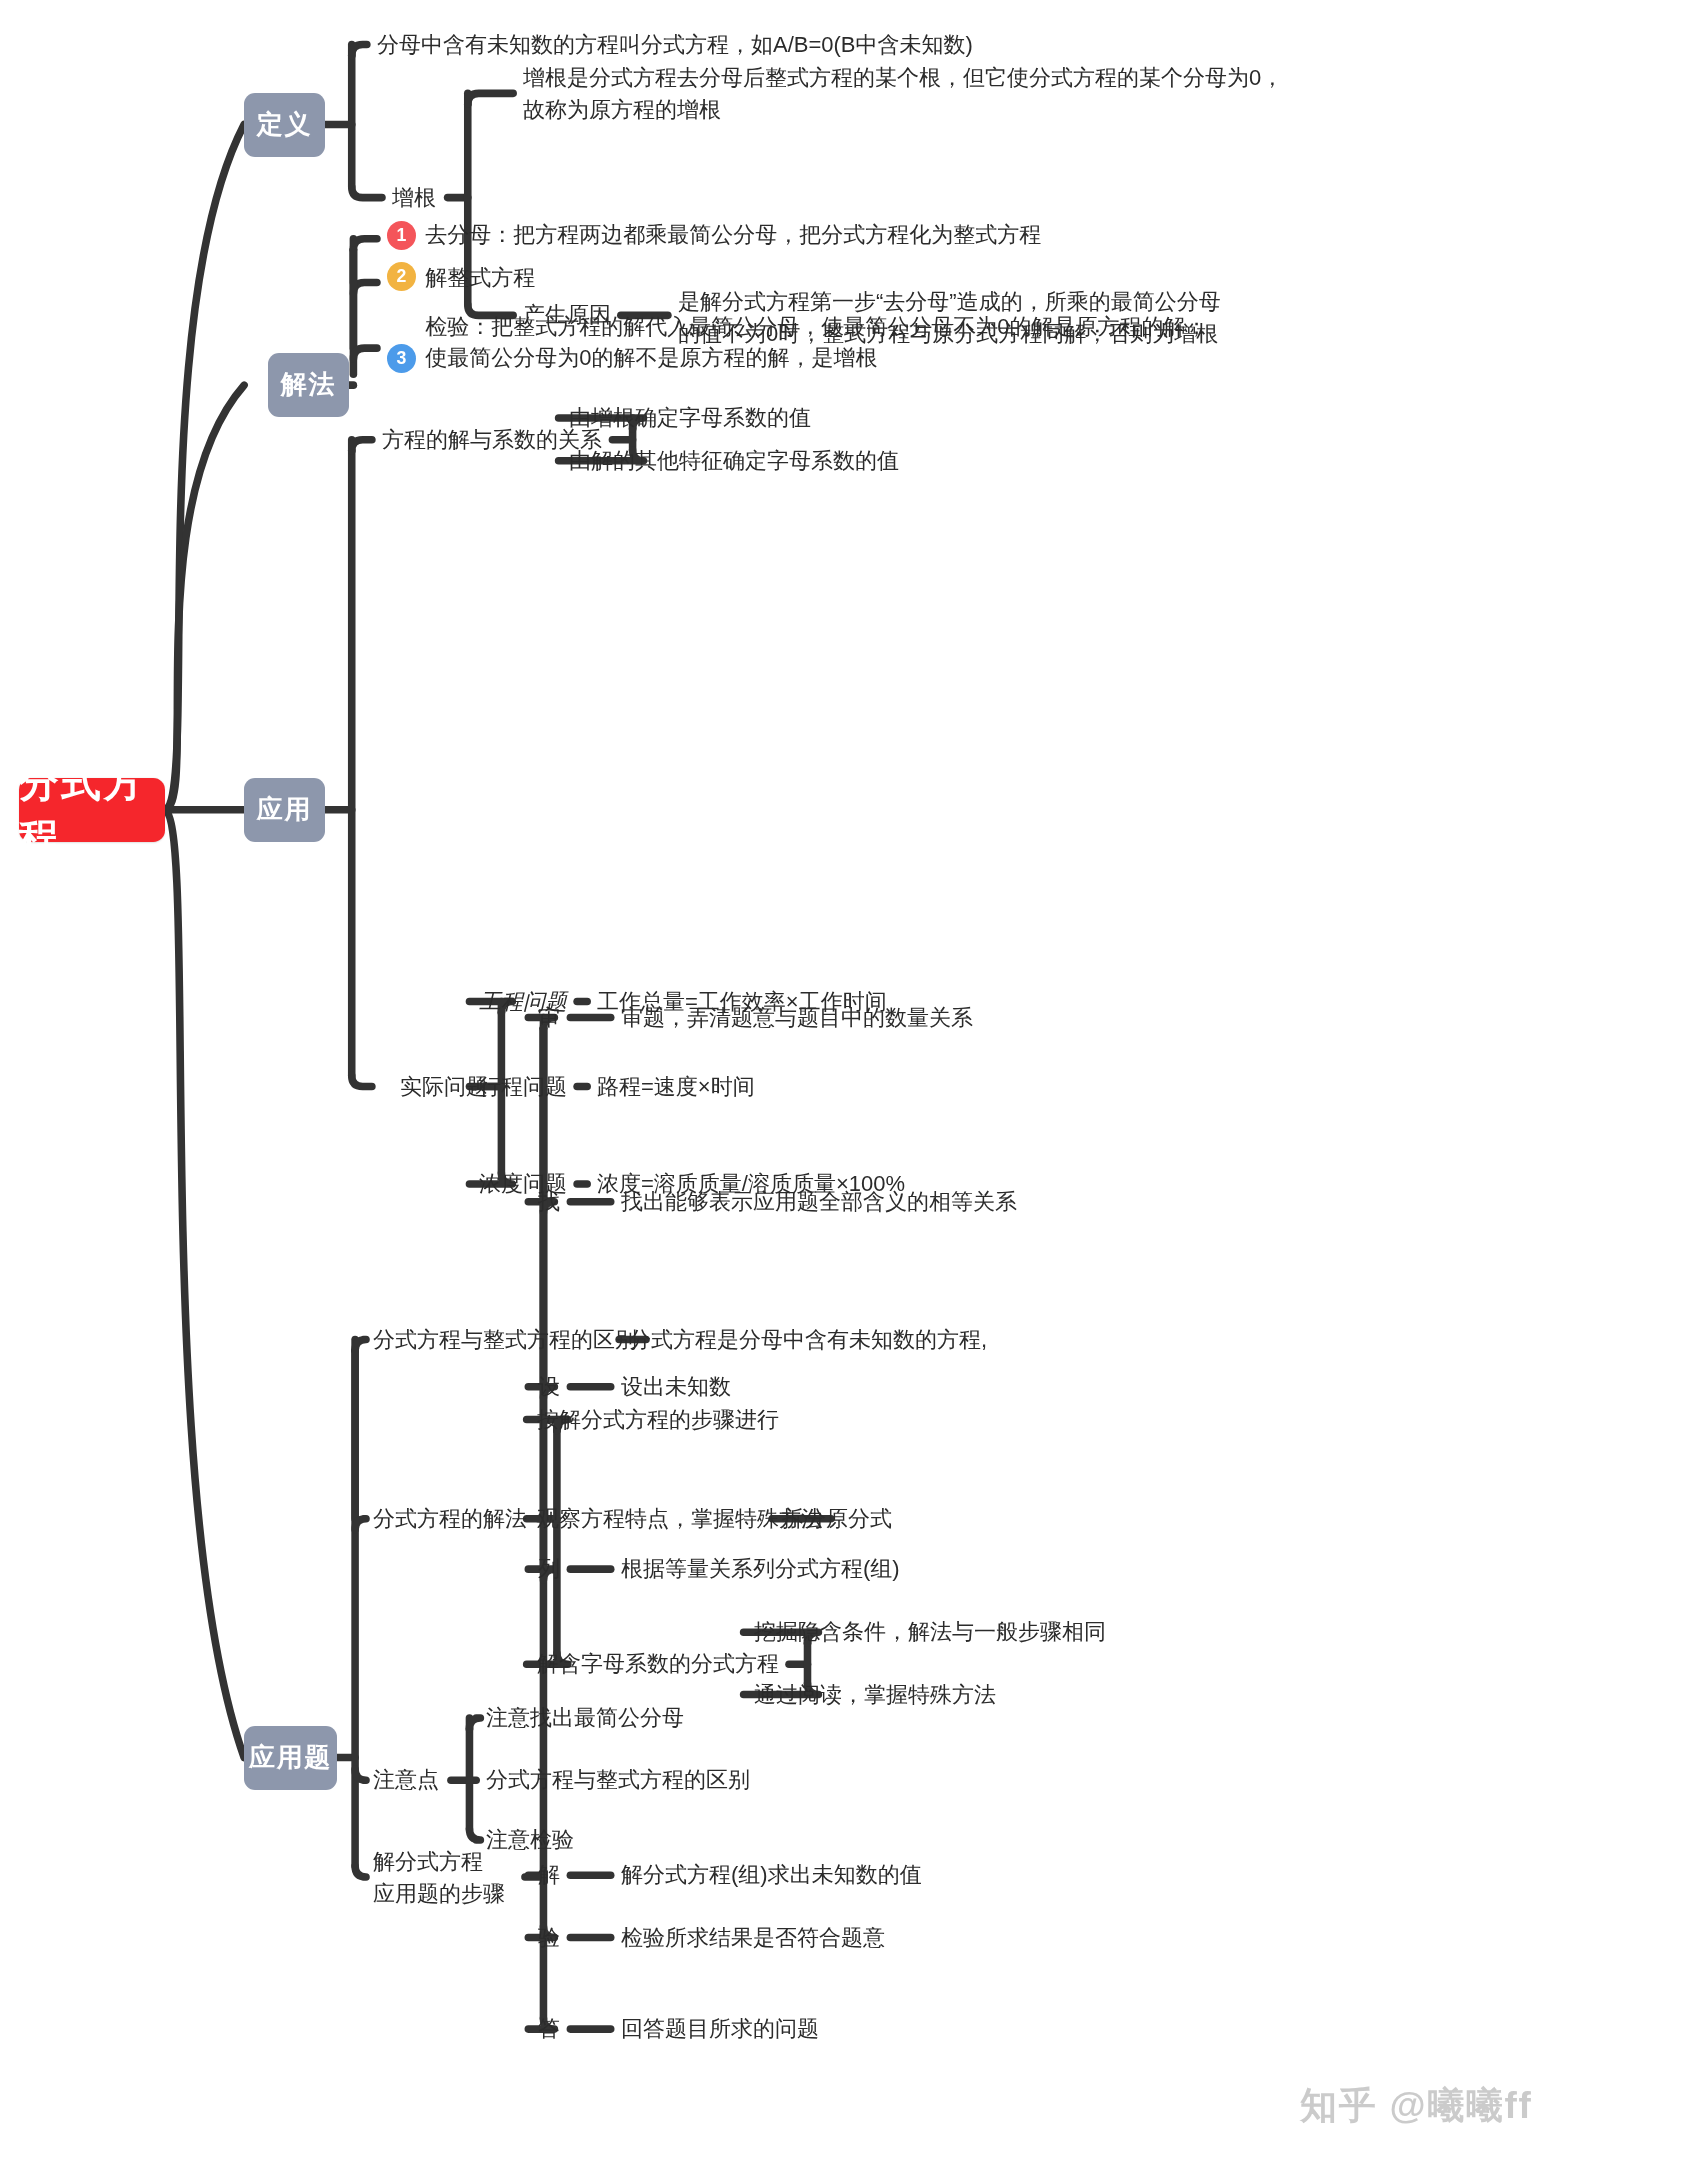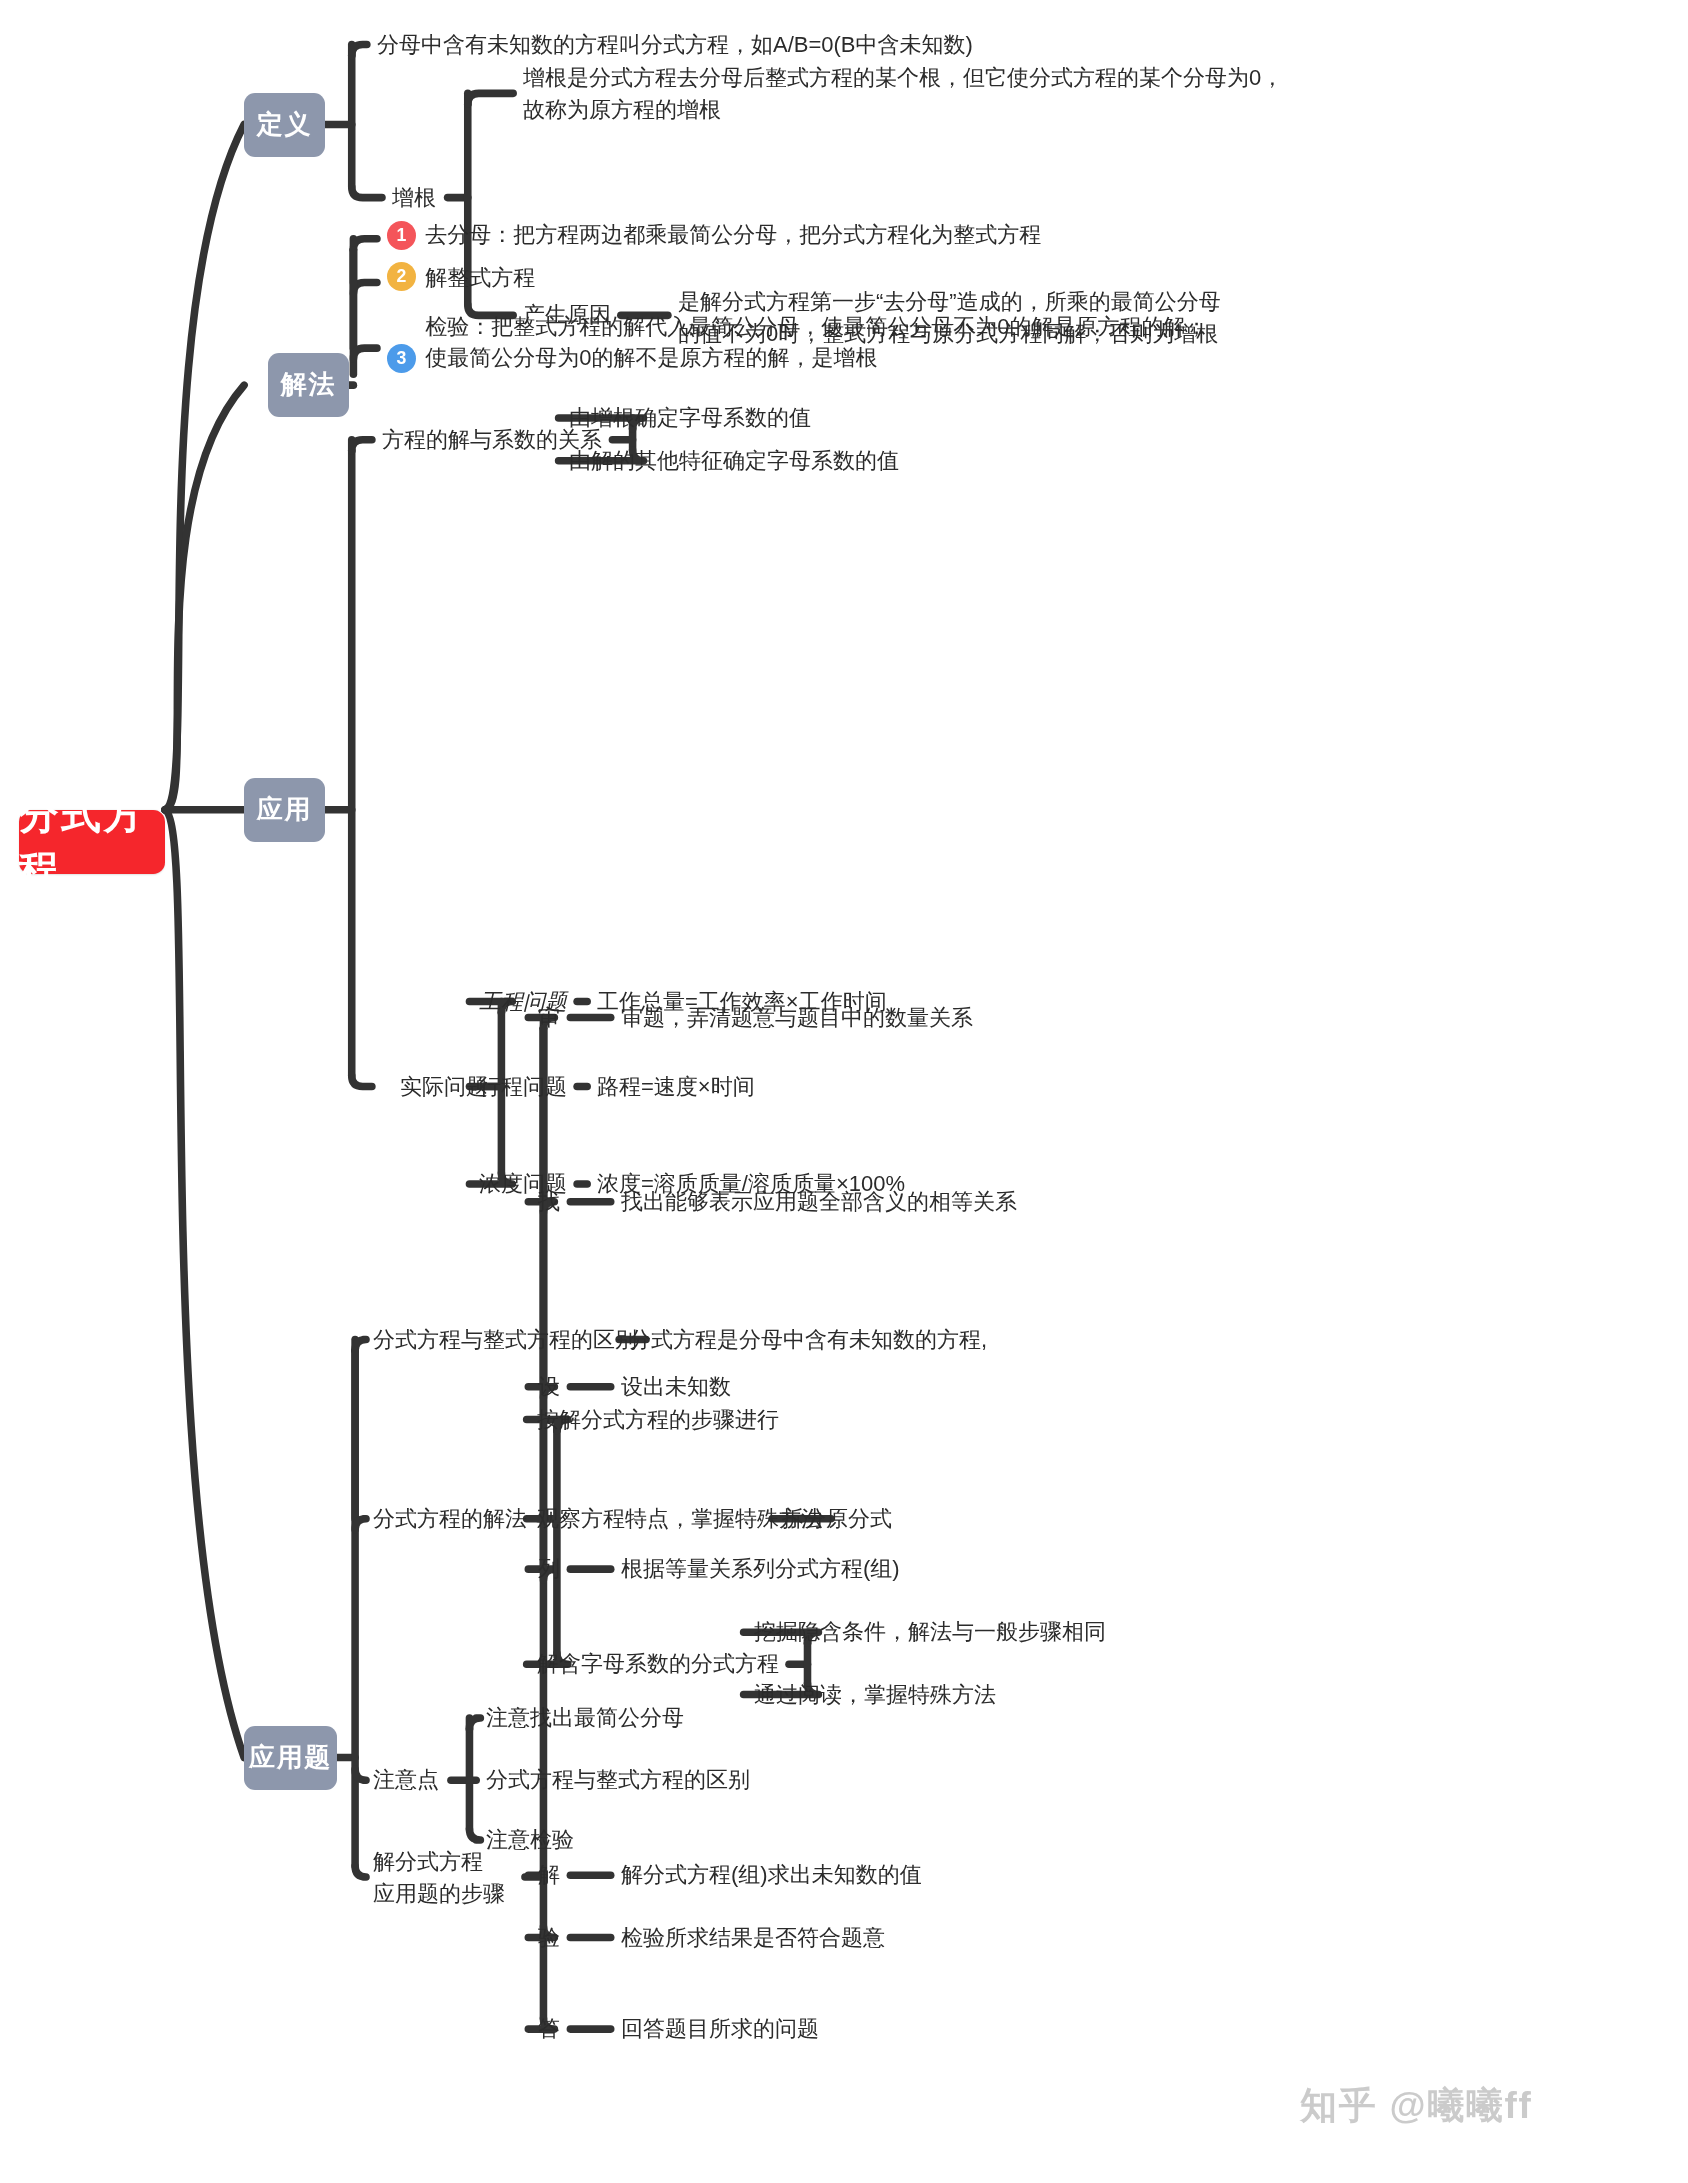--- a/index.html
+++ b/index.html
@@ -17,21 +17,20 @@
   
   .root-node{
     background:#F5262C;
     border-radius:11.8px;
     color:#ffffff;
     font-size:40px;
     font-weight:bold;
     letter-spacing:2.5px;
     display:flex;align-items:center;justify-content:center;
     box-shadow:0 0.8px 1.7px rgba(0,0,0,.12);
-    margin-top:32px;
   }
   
   .l1-node{
     background:#8D97AC;
     border-radius:11px;
     color:#ffffff;
     font-size:26px;
     font-weight:bold;
     letter-spacing:1.7px;
     display:flex;align-items:center;justify-content:center;

